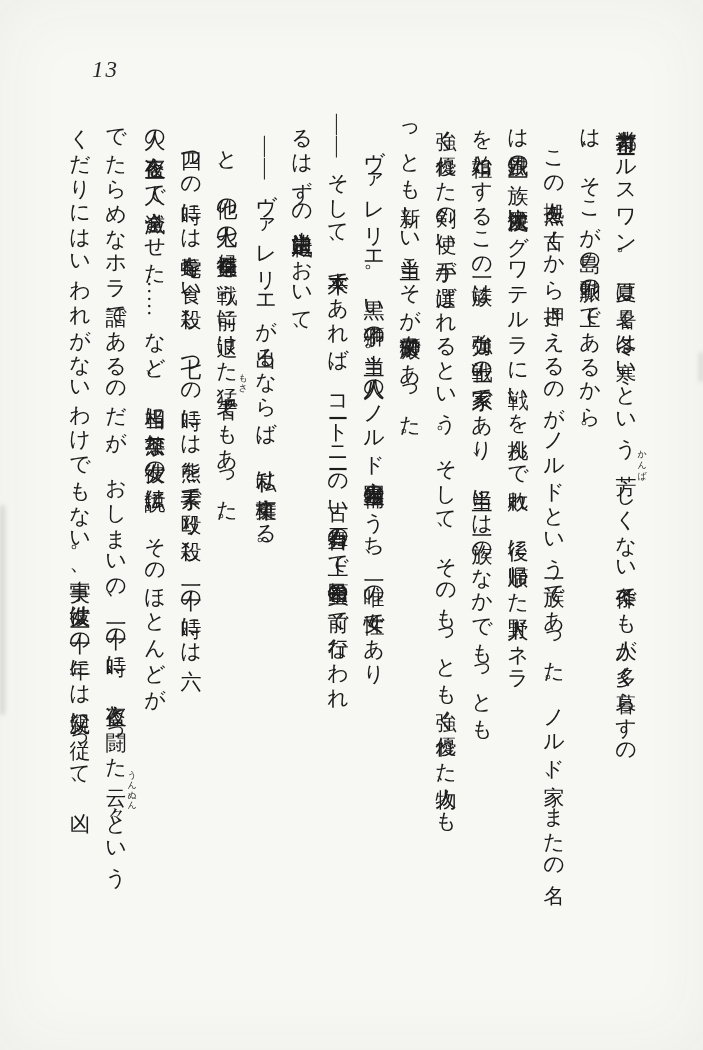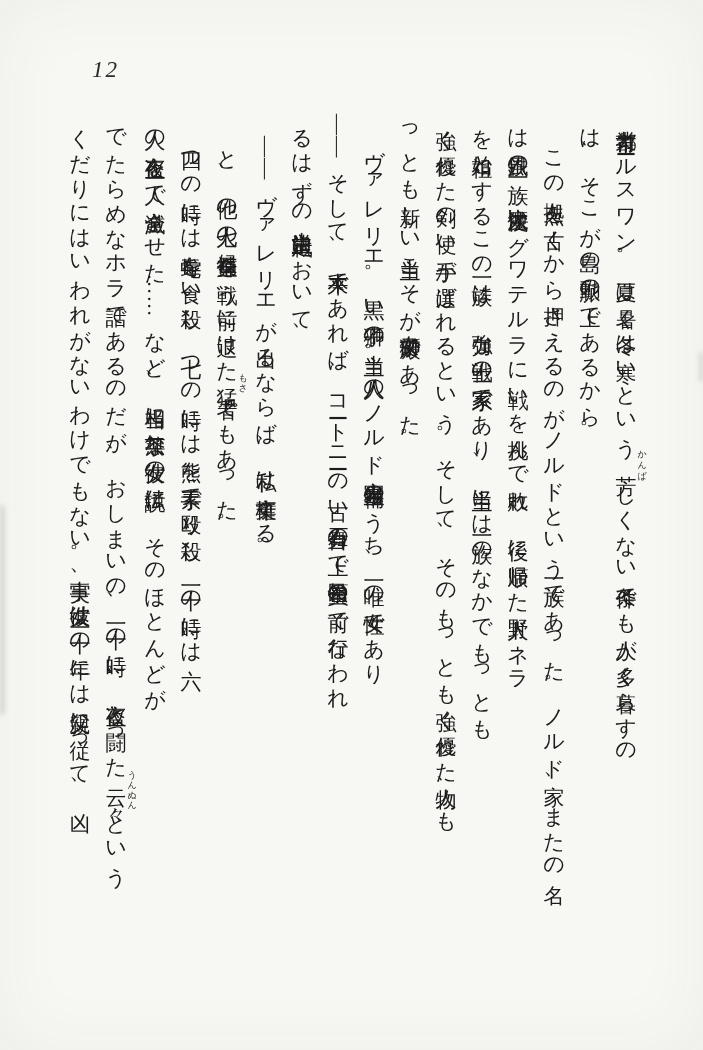--- a/index.html
+++ b/index.html
@@ -71,21 +71,21 @@
     top: 352px;
     width: 4px;
     height: 30px;
     border-radius: 2px;
   }
 </style>
 </head>
 <body>
 
 <div class="page">
-  <div class="page-number">12</div>
+  <div class="page-number">13</div>
 
   <div class="text-block" id="text-block">
       <div class="col"><span>業都市カールスワン。夏は暑く冬は寒いという</span><ruby>芳<rt>かんば</rt></ruby><span>しくない条件でも人が多く暮らすの</span></div>
       <div class="col"><span>は、そこが島の動脈の上であるから。</span></div>
       <div class="col indent"><span>この拠点を古くから押さえるのがノルドという一族であった。ノルド家、またの名</span></div>
       <div class="col"><span>は鉄風の一族。大魔法使いグワテルラに戦いを挑んで敗れ、後に帰順した野人ドネラ</span></div>
       <div class="col"><span>を始祖とするこの一族は、強力な戦士の家系であり、当主には一族のなかでもっとも</span></div>
       <div class="col"><span>強く優れた剣の使い手が選ばれるという。そして、そのもっとも強く優れた人物、も</span></div>
       <div class="col"><span>っとも新しい当主こそが女獅子殿であった。</span></div>
       <div class="col indent"><span>ヴァレリエ。黒い獅子の当主。八人のノルド家当主候補のうち、唯一の女性であり</span></div>

